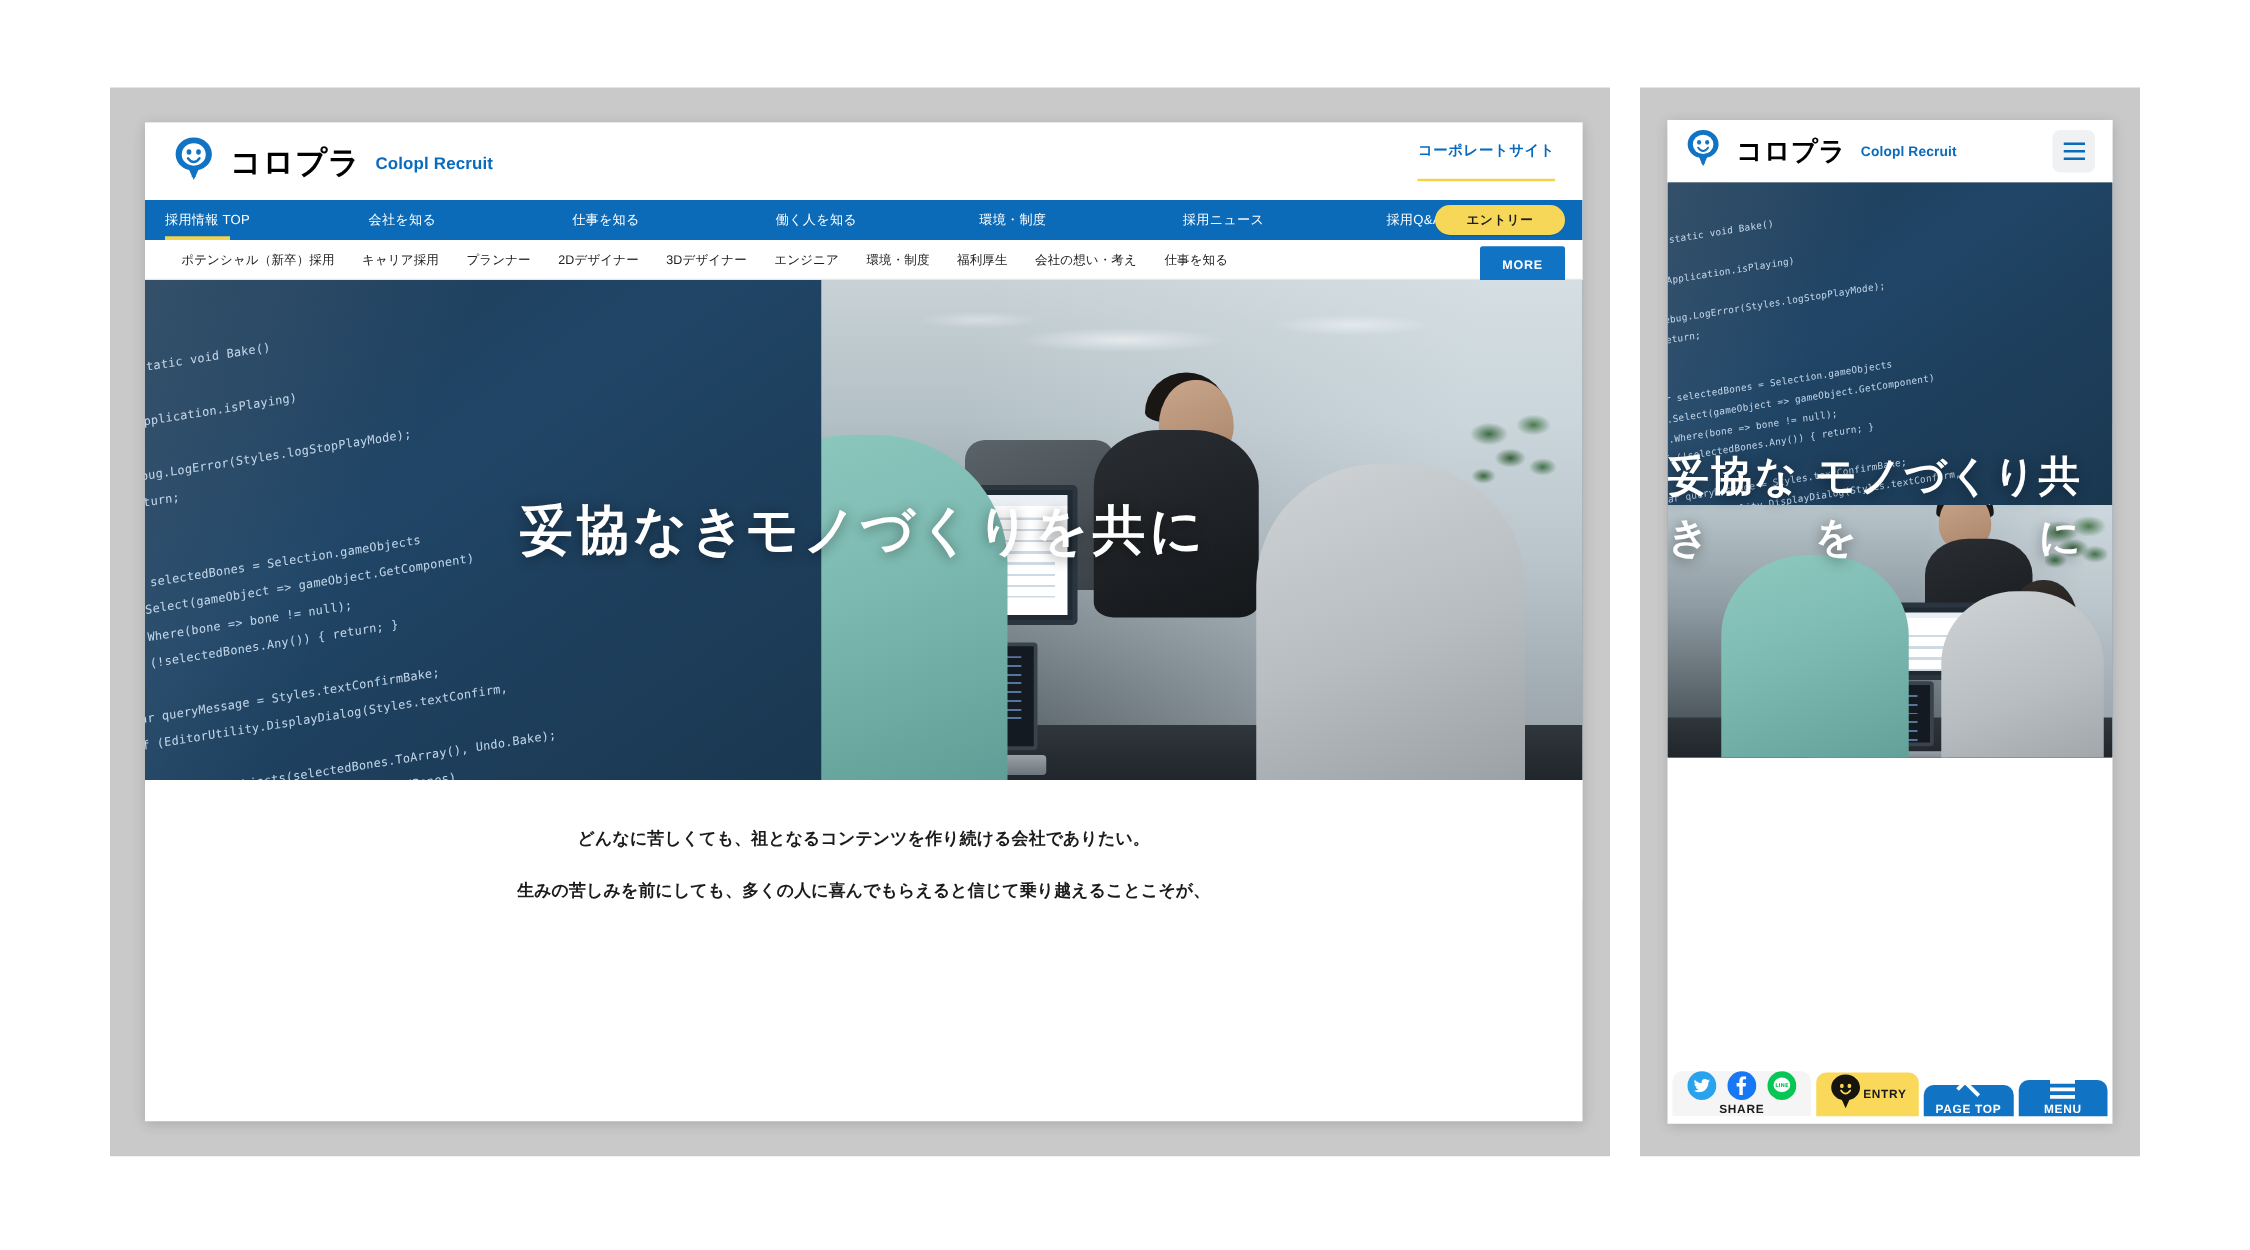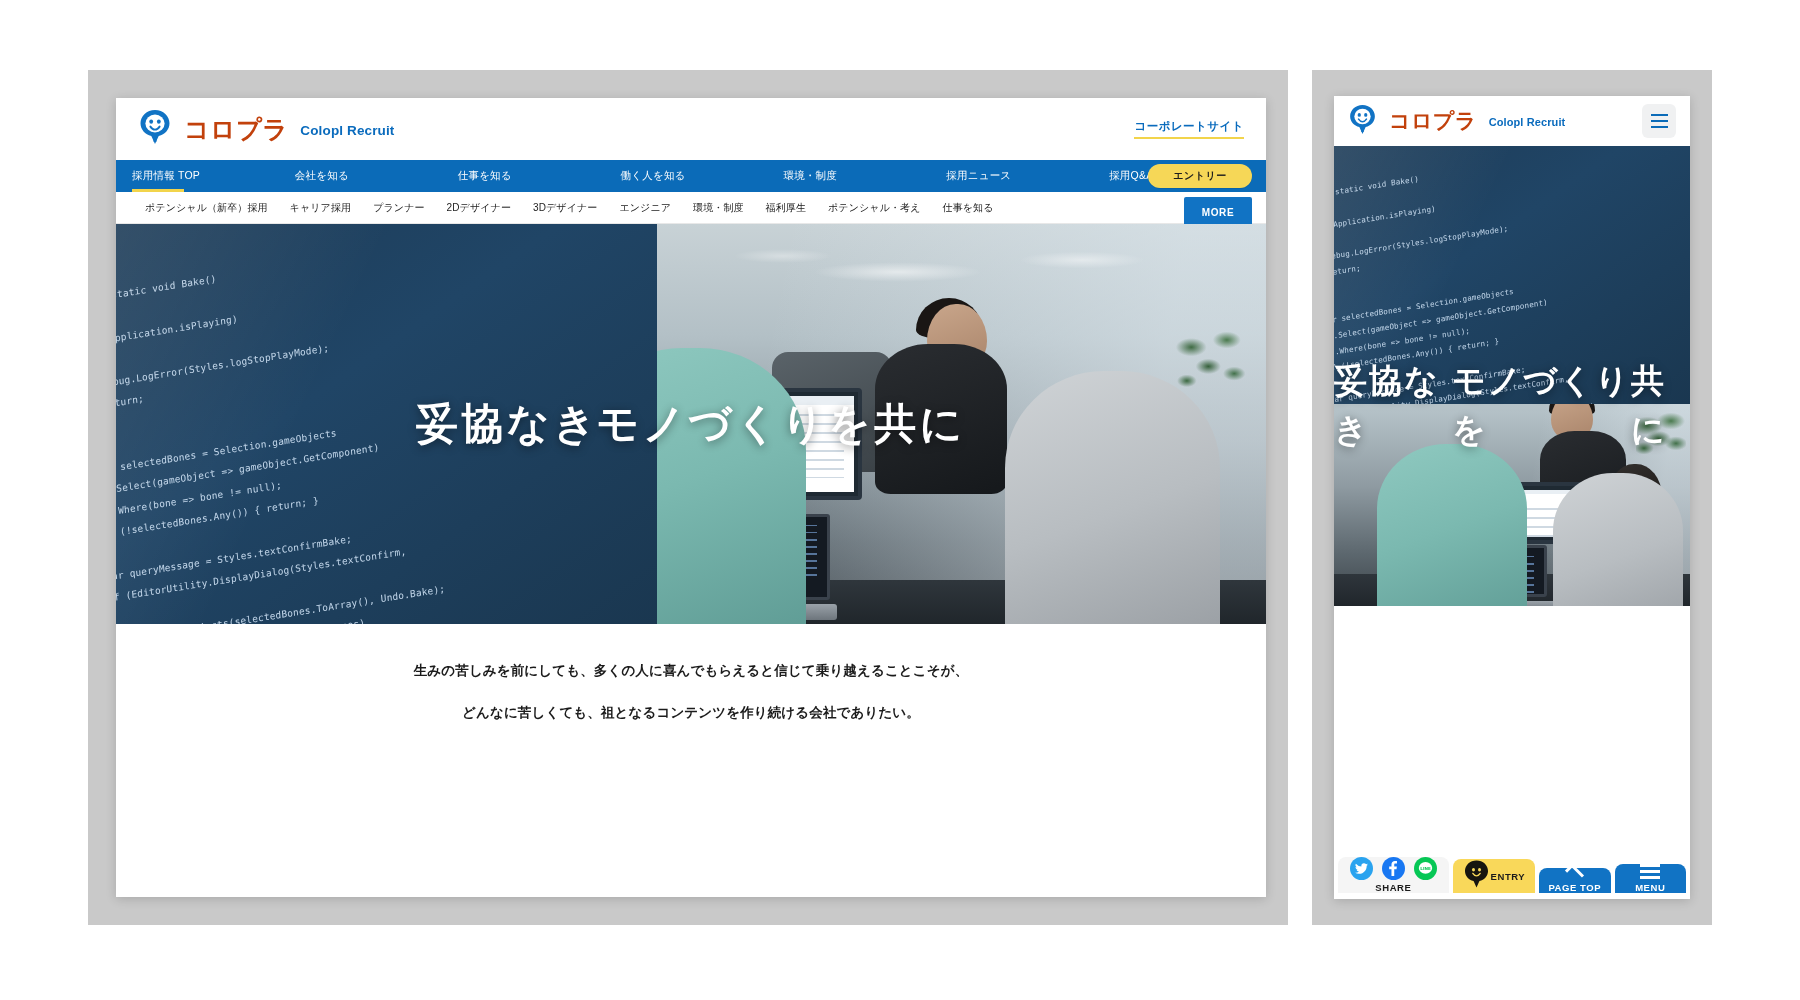--- a/index.html
+++ b/index.html
@@ -41,21 +41,21 @@
     box-shadow: 0 2px 10px rgba(0,0,0,.16);
     overflow: hidden;
     position: relative;
   }
 
   
   .logo-wrap { display: flex; align-items: center; gap: 12px; }
   .logo-mark { display: block; }
   .logo-text-jp {
     font-weight: 900;
-    color: #c2410c;
+    color: #000000;
     letter-spacing: .02em;
   }
   .logo-sub {
     color: #0a6bbd;
     font-weight: 700;
     letter-spacing: .01em;
   }
 
   
   .d-header {
@@ -66,21 +66,21 @@
     padding: 0 22px 0 22px;
     position: relative;
   }
   .d-header .logo-text-jp { font-size: 25px; }
   .d-header .logo-sub { font-size: 13.5px; margin-top: 3px; }
   .corp-link {
     font-size: 11.5px;
     color: #0a6bbd;
     font-weight: 700;
     border-bottom: 2px solid #f2d44b;
-    padding-bottom: 3px;
+    padding-bottom: 15px;
     letter-spacing: .04em;
     cursor: pointer;
   }
 
   
   .d-nav {
     height: 32px;
     background: #0b6bb8;
     display: flex;
     align-items: stretch;
@@ -507,21 +507,21 @@
 
       <div class="d-subnav">
         <div class="d-subnav-item">ポテンシャル（新卒）採用</div>
         <div class="d-subnav-item">キャリア採用</div>
         <div class="d-subnav-item">プランナー</div>
         <div class="d-subnav-item">2Dデザイナー</div>
         <div class="d-subnav-item">3Dデザイナー</div>
         <div class="d-subnav-item">エンジニア</div>
         <div class="d-subnav-item">環境・制度</div>
         <div class="d-subnav-item">福利厚生</div>
-        <div class="d-subnav-item">ポテンシャル・考え</div>
+        <div class="d-subnav-item">会社の想い・考え</div>
         <div class="d-subnav-item">仕事を知る</div>
         <div class="more-btn">MORE</div>
       </div>
 
       <div class="hero d-hero">
         <div class="hero-office"></div>
         <div class="desk"></div>
         <div class="chair"></div>
         <div class="p-black-hair"></div>
         <div class="p-black-head"></div>
@@ -557,22 +557,22 @@
       springBone.RemoveAllBones();</div>
         </div>
         <div class="hero-title">
           <div class="l1">妥協なき</div>
           <div class="l2">モノづくりを</div>
           <div class="l3">共に</div>
         </div>
       </div>
 
       <div class="d-body">
+        <p>どんなに苦しくても、祖となるコンテンツを作り続ける会社でありたい。</p>
         <p>生みの苦しみを前にしても、多くの人に喜んでもらえると信じて乗り越えることこそが、</p>
-        <p>どんなに苦しくても、祖となるコンテンツを作り続ける会社でありたい。</p>
       </div>
 
     </div>
   </div>
 
   <div class="frame-mobile">
     <div class="page-mobile">
 
       <div class="m-header">
         <div class="logo-wrap">

